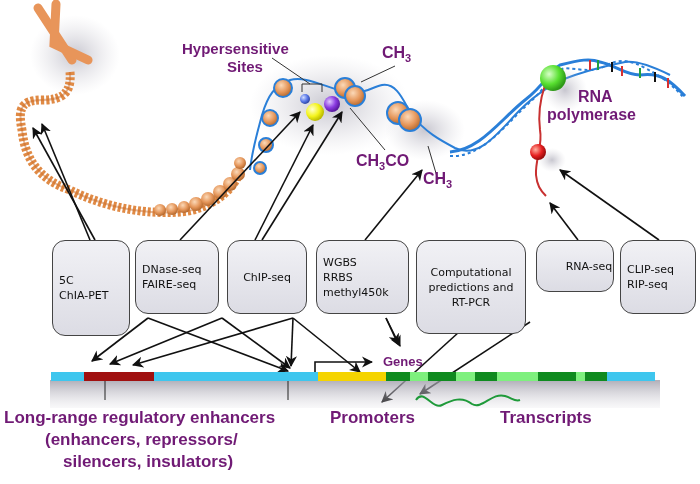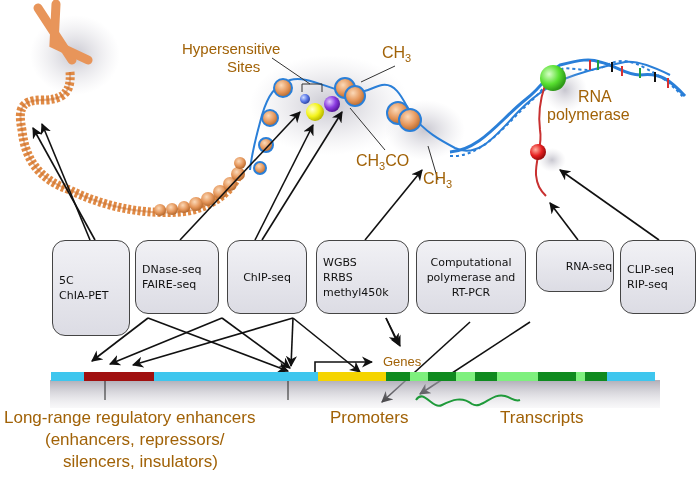--- a/index.html
+++ b/index.html
@@ -1,18 +1,18 @@
 <!DOCTYPE html>
 <html><head>
 <meta charset="utf-8">
 <style>
   html, body { margin:0; padding:0; background:#ffffff; }
   body { width:700px; height:484px; position:relative; overflow:hidden; font-family:"Liberation Sans", sans-serif; }
   #diagram { position:absolute; left:0; top:0; width:700px; height:484px; }
-  .lbl { position:absolute; color:#a16207; font-family:"Liberation Sans", sans-serif; white-space:nowrap; }
+  .lbl { position:absolute; color:#701a75; font-family:"Liberation Sans", sans-serif; white-space:nowrap;font-weight:bold; }
   .box {
     position:absolute; box-sizing:border-box; border:1.5px solid #444; border-radius:13px;
     background:linear-gradient(#f1f1f5,#dcdce4); display:flex; flex-direction:column;
     justify-content:center; font-family:"DejaVu Sans", sans-serif; font-size:11px; line-height:15px; color:#111;
   }
   .box.left { align-items:flex-start; padding-left:6px; }
   .box.center { align-items:center; text-align:center; }
   .box span { display:block; }
 </style>
 </head>
@@ -200,23 +200,23 @@
   <span>FAIRE-seq</span>
 </div>
 <div class="box center" style="left:227px;top:240px;width:80px;height:74px;">
   <span>ChIP-seq</span>
 </div>
 <div class="box left" style="left:316px;top:240px;width:93px;height:74px;">
   <span>WGBS</span>
   <span>RRBS</span>
   <span>methyl450k</span>
 </div>
-<div class="box center" style="left:416px;top:240px;width:110px;height:74px;justify-content:center;">
+<div class="box center" style="left:416px;top:240px;width:110px;height:94px;justify-content:center;">
   <span>Computational</span>
-  <span>polymerase and</span>
+  <span>predictions and</span>
   <span>RT-PCR</span>
 </div>
 <div class="box center" style="left:536px;top:240px;width:78px;height:52px;padding-left:28px;">
   <span>RNA-seq</span>
 </div>
 <div class="box left" style="left:620px;top:240px;width:76px;height:74px;text-align:right;">
   <span>CLIP-seq</span>
   <span>RIP-seq</span>
 </div>
 

